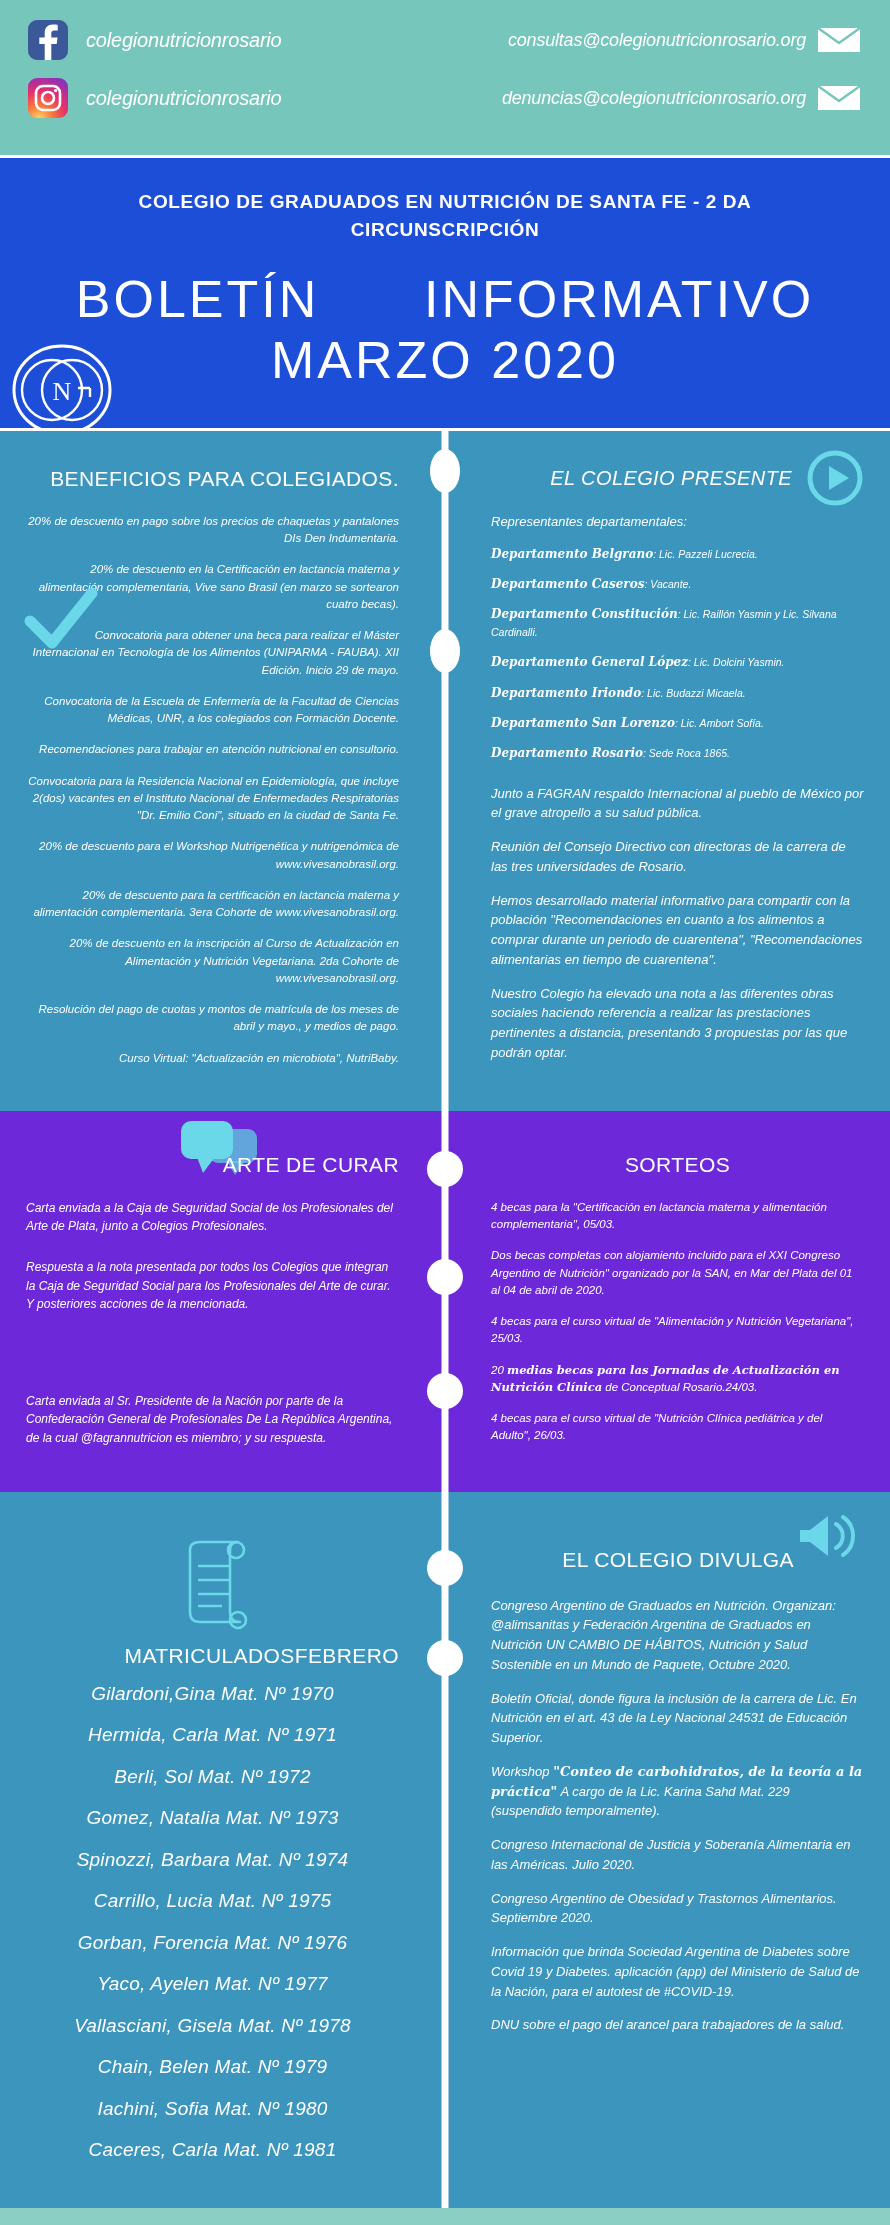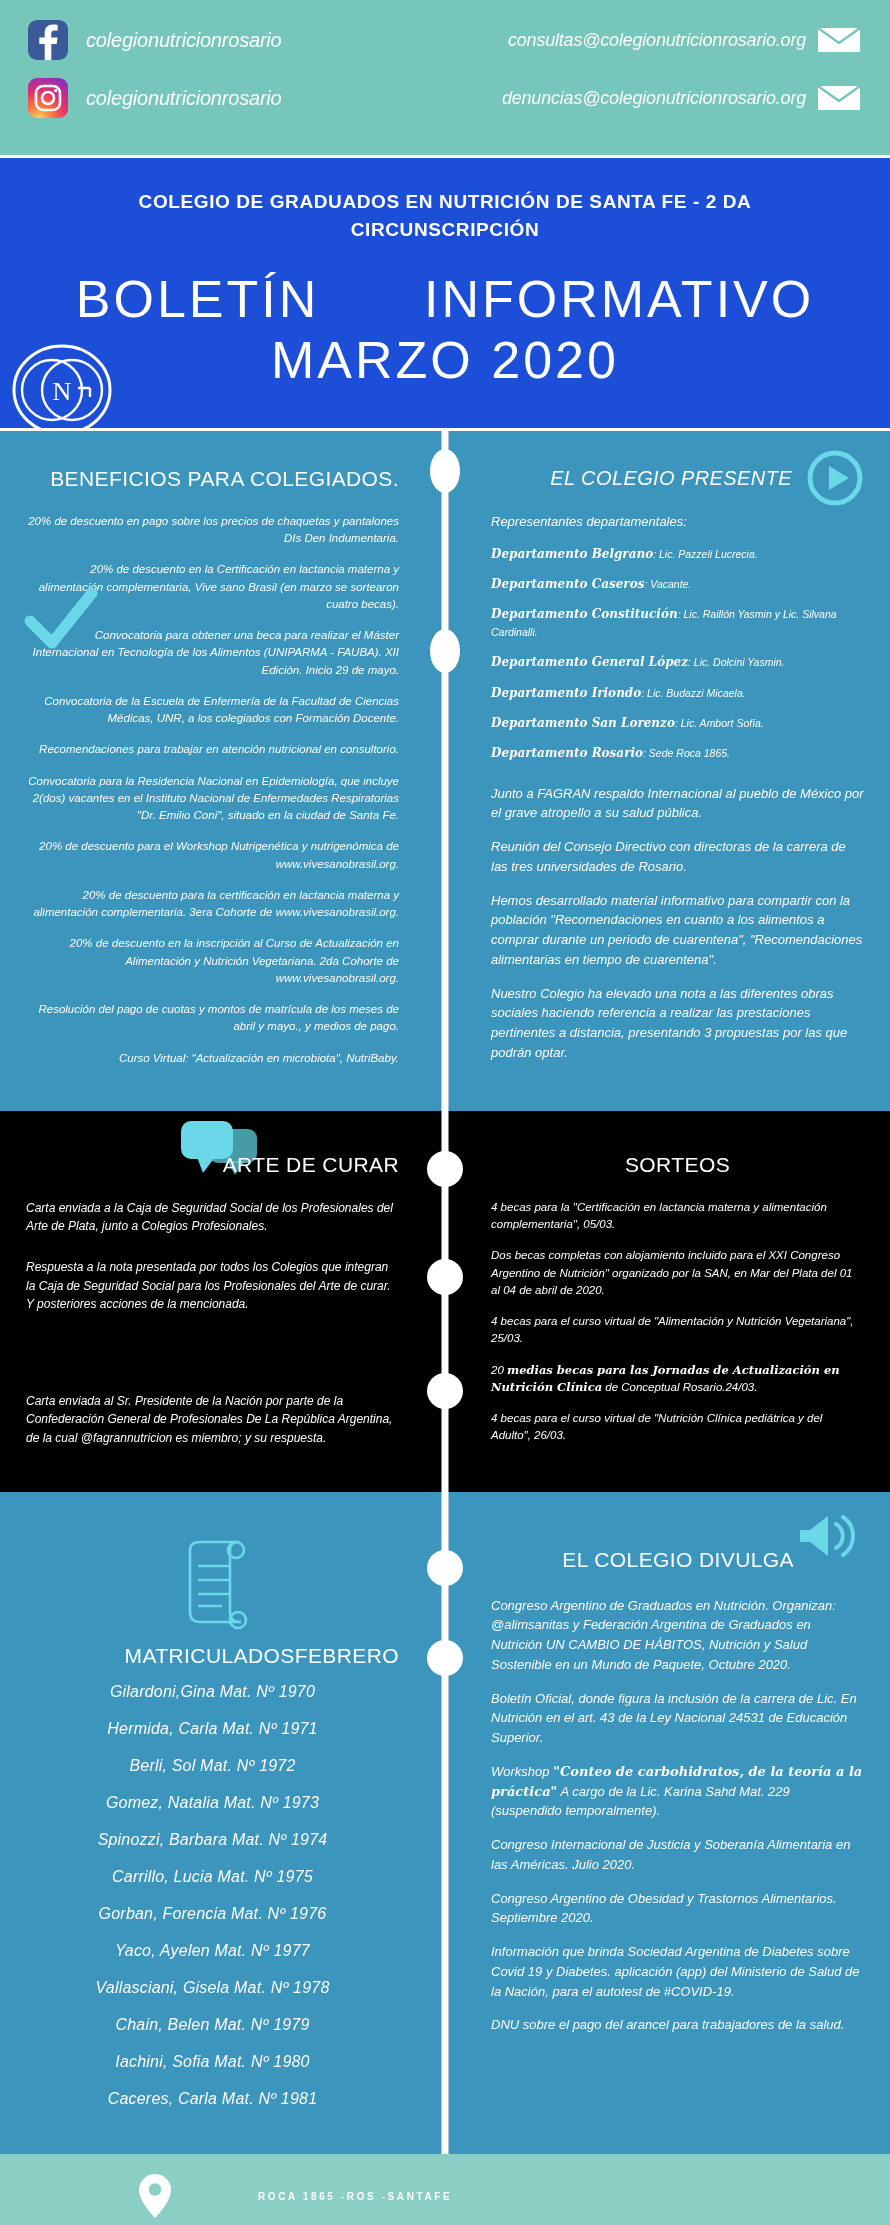--- a/index.html
+++ b/index.html
@@ -54,21 +54,21 @@
     color:#ffffff; font-size:52px; font-weight:300; letter-spacing:3px;
     line-height:1.18; white-space:pre;
   }
   .logo-mark {
     position:absolute; left:10px; bottom:-14px; width:104px; height:104px;
   }
 
   
   .band { position:relative; display:flex; }
   .band-blue { background:#3b95bc; }
-  .band-teal { background:#000000;justify-content:flex-end; }
+  .band-teal { background:#6d28d9;justify-content:flex-end; }
   .col { width:445px; padding:0 26px; position:relative; }
   .col-left { text-align:right; padding-right:46px; }
   .col-right { text-align:left; padding-left:46px; }
 
   
   .spine {
     position:absolute; left:50%; transform:translateX(-50%);
     width:7px; background:#ffffff; top:0; bottom:0; z-index:1;
   }
   .node {
@@ -93,21 +93,21 @@
   .p.sm { font-size:13px; line-height:1.52; }
   .p.md { font-size:12px; line-height:1.55; }
   .dept {
     color:#ffffff; font-family:"DejaVu Serif", serif; font-style:italic;
     font-weight:bold; font-size:12px; line-height:1.45; margin-bottom:13px;
   }
   .dept .reg {
     font-family:"Liberation Sans", sans-serif; font-weight:normal;
     font-size:10.5px; font-style:italic;
   }
-  .namelist .p { font-size:16px; margin-bottom:13px; letter-spacing:0.2px; }
+  .namelist .p { font-size:19px; margin-bottom:13px; letter-spacing:0.2px; }
 
   .bold-ital-serif {
     font-family:"DejaVu Serif", serif; font-weight:bold; font-style:italic;
   }
 
   
   .deco { position:absolute; z-index:0; opacity:1; pointer-events:none; }
   .check-deco { left:22px; top:150px; }
   .play-deco { right:26px; top:18px; }
   .bubble-deco { left:175px; top:6px; }

